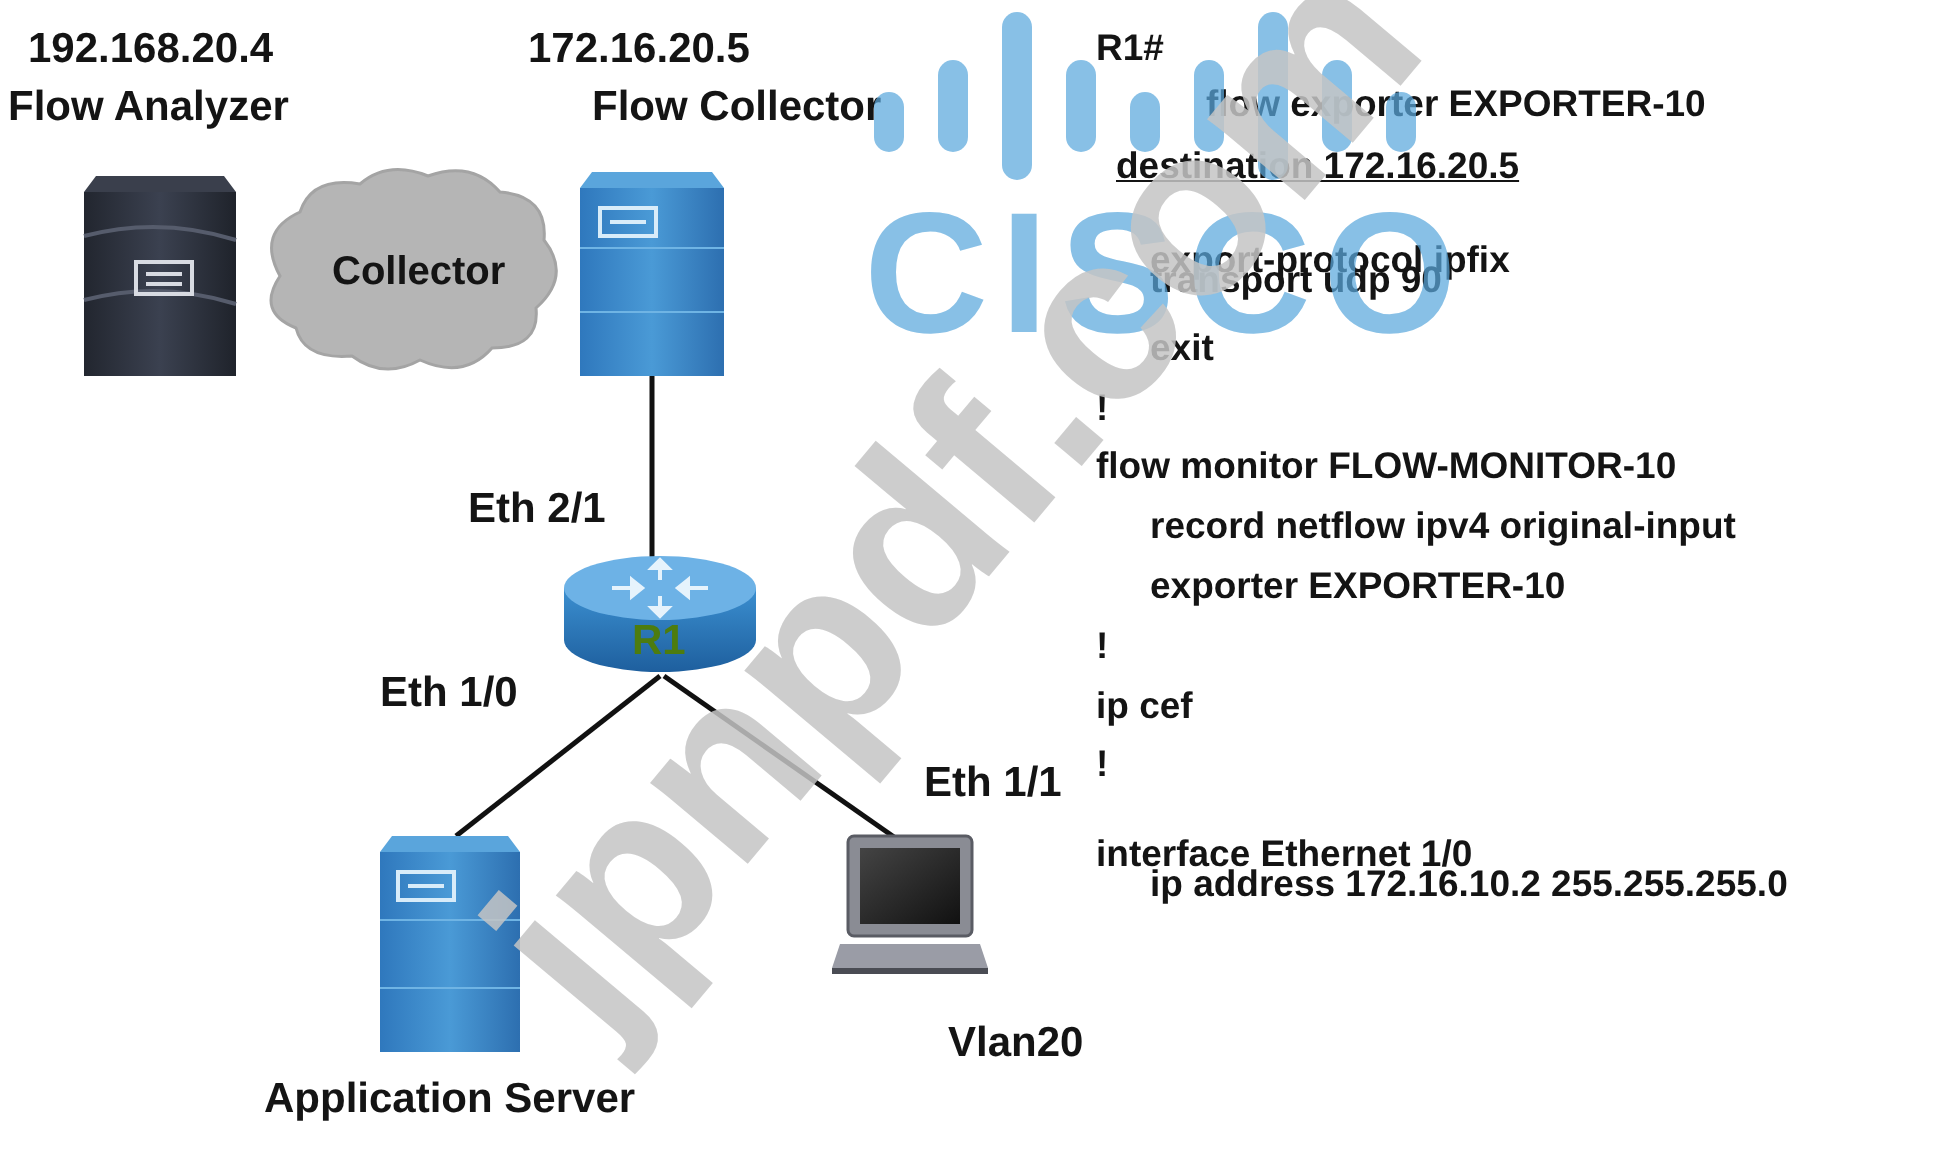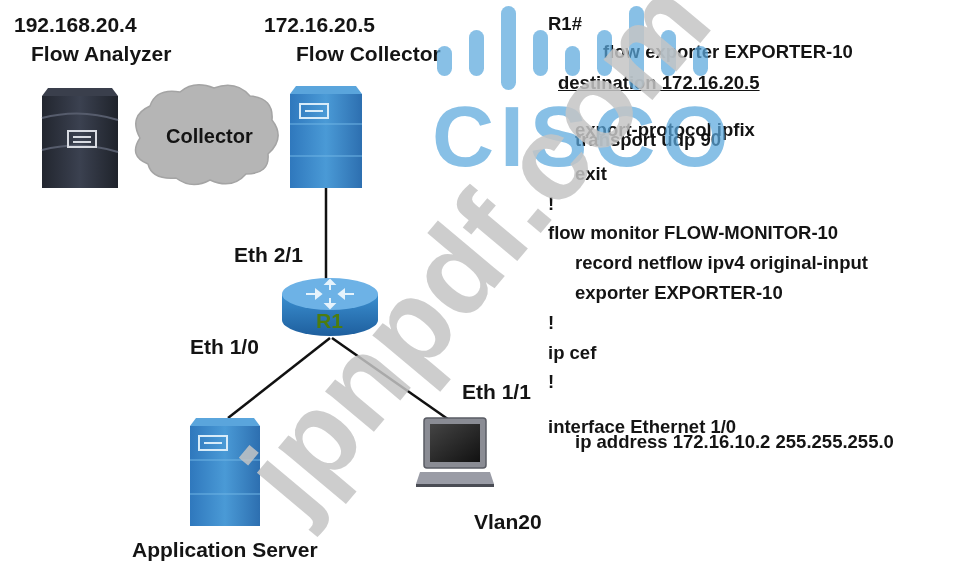--- a/index.html
+++ b/index.html
@@ -90,21 +90,21 @@
 
   <g>
     <rect x="424" y="418" width="62" height="50" rx="3" fill="#8a8c94" stroke="#5a5c64" stroke-width="1.5"></rect>
     <rect x="430" y="424" width="50" height="38" fill="url(#laptopScreen)"></rect>
     <polygon points="420,472 490,472 494,484 416,484" fill="#9a9ca6"></polygon>
     <rect x="416" y="484" width="78" height="3" fill="#4a4c54"></rect>
   </g>
 </svg>
 
 <div class="lbl" style="left:14px; top:13px;">192.168.20.4</div>
-<div class="lbl" style="left:31px; top:42px;">Flow Analyzer</div>
+<div class="lbl" style="left:4px; top:42px;">Flow Analyzer</div>
 <div class="lbl" style="left:264px; top:13px;">172.16.20.5</div>
 <div class="lbl" style="left:264px; top:42px;margin-left:32px;">Flow Collector</div>
 <div class="lbl" style="left:166px; top:124px; font-size:20px;">Collector</div>
 <div class="lbl" style="left:234px; top:243px;">Eth 2/1</div>
 <div class="lbl" style="left:316px; top:309px; color:#4d7c0f;">R1</div>
 <div class="lbl" style="left:190px; top:335px;">Eth 1/0</div>
 <div class="lbl" style="left:430px; top:380px;margin-left:32px;">Eth 1/1</div>
 <div class="lbl" style="left:474px; top:510px;">Vlan20</div>
 <div class="lbl" style="left:132px; top:538px;">Application Server</div>
 

